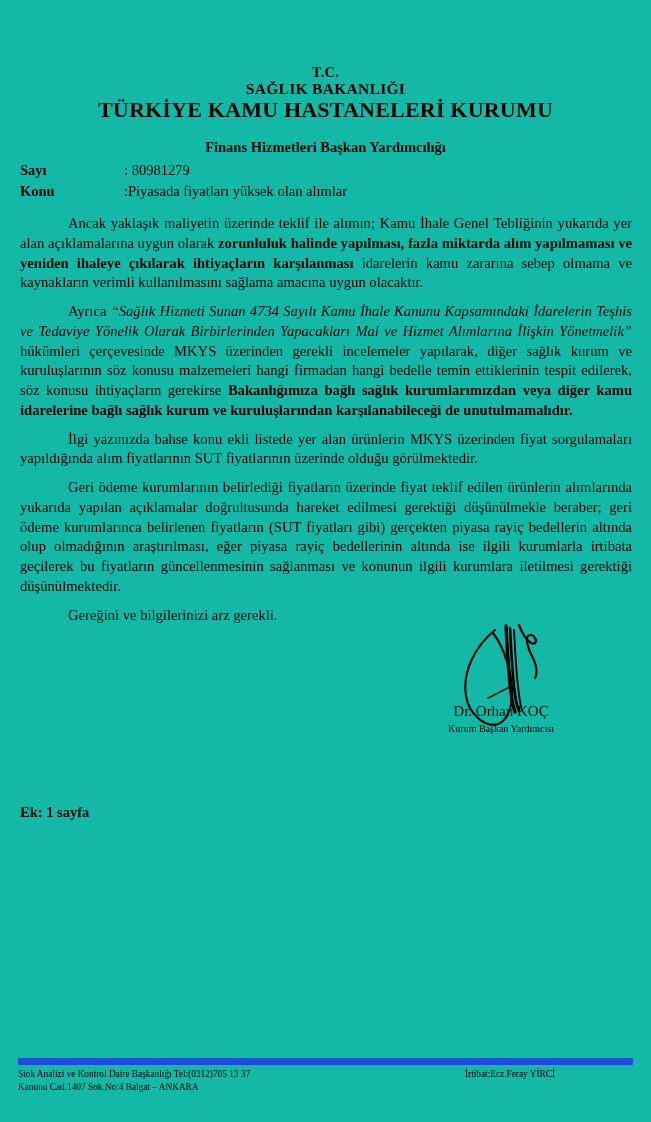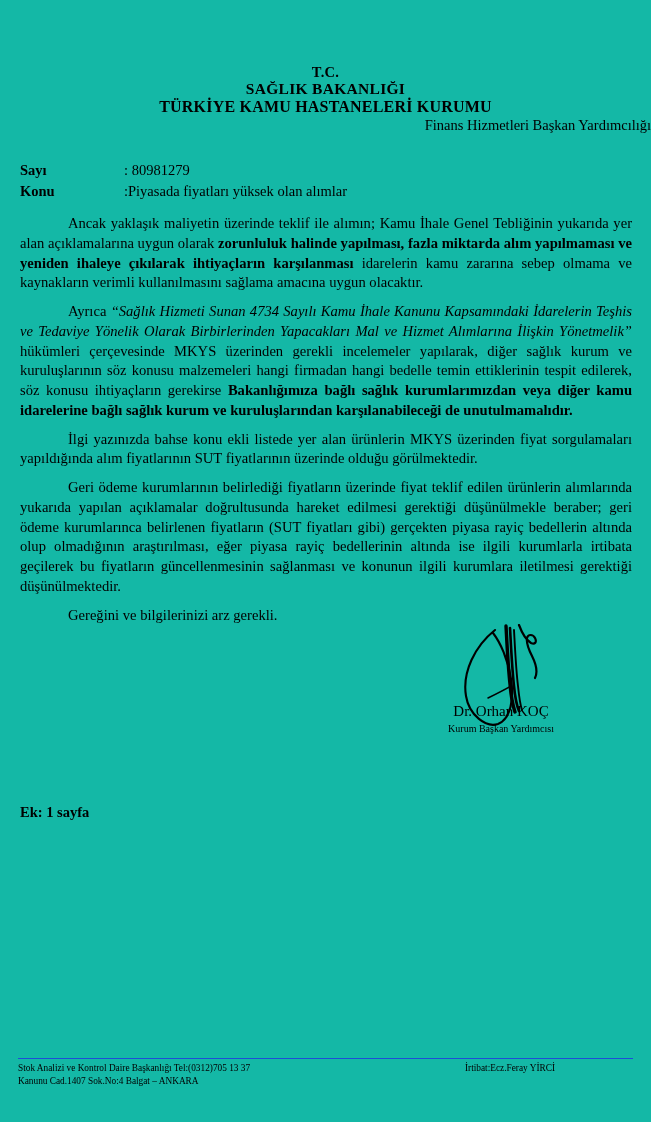--- a/index.html
+++ b/index.html
@@ -36,28 +36,27 @@
     font-size: 14.5px;
     letter-spacing: 0.3px;
   }
   .lh-line2 {
     font-weight: bold;
     font-size: 15.5px;
     letter-spacing: 0.3px;
   }
   .lh-line3 {
     font-weight: bold;
-    font-size: 16px;
+    font-size: 22px;
     letter-spacing: 0.2px;
   }
   .lh-line4 {
-    font-weight: normal;
-    font-size: 14.5px;
-    margin-top: 1px;
-    text-align: right;
+    font-weight: bold;
+    font-size: 14.5px;
+    margin-top: 17px;
   }
 
   
   .meta {
     position: absolute;
     left: 20px;
     top: 160px;
     font-size: 14.5px;
     line-height: 1.45;
   }
@@ -142,21 +141,21 @@
     font-size: 14.5px;
     font-weight: bold;
   }
 
   
   .footer {
     position: absolute;
     left: 18px;
     top: 1058px;
     width: 615px;
-    border-top: 1px solid #1d4ed8;
+    border-top: 7px solid #1d4ed8;
     padding-top: 3px;
   }
   .footer-inner {
     display: flex;
     justify-content: space-between;
     align-items: flex-start;
     font-size: 9.3px;
     line-height: 1.42;
   }
   .footer-left { text-align: left; }

